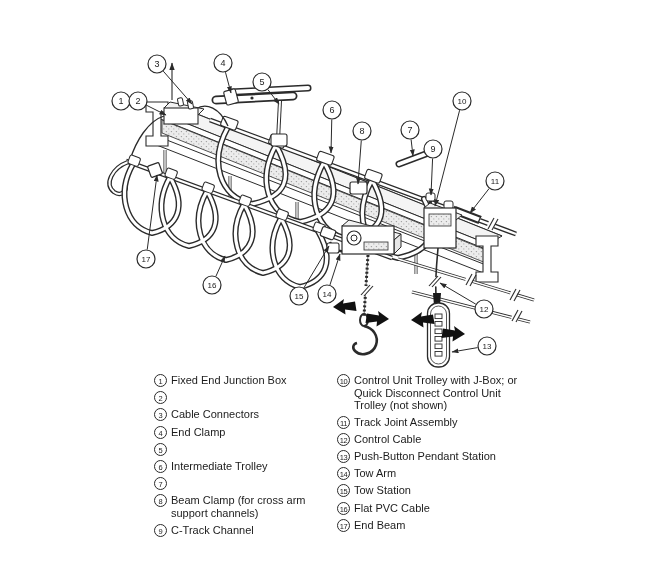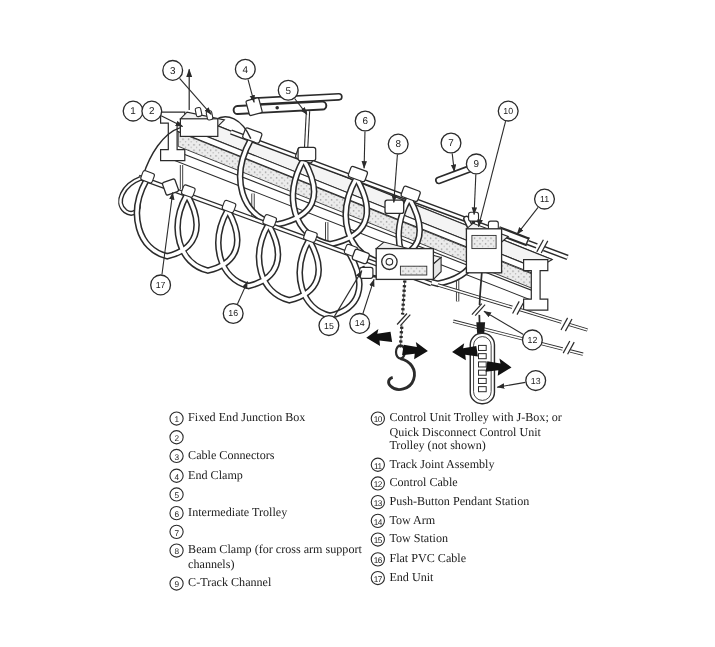--- a/index.html
+++ b/index.html
@@ -6,21 +6,21 @@
   #page{position:relative;width:650px;height:588px;background:#ffffff;overflow:hidden;
         font-family:"Liberation Sans","DejaVu Sans",sans-serif;color:#1c1c1c;}
   #diagram-svg{position:absolute;left:0;top:0;}
   .legend-col{position:absolute;font-size:11px;line-height:12.5px;}
   #legend-left{left:154px;top:374px;width:196px;}
   #legend-right{left:337px;top:374px;width:188px;}
   .legend-item{display:flex;align-items:flex-start;margin-bottom:4.2px;}
   .badge{flex:0 0 13px;width:13px;height:13px;border:1px solid #2b2b2b;border-radius:50%;
          font-size:7.5px;line-height:13px;text-align:center;letter-spacing:-0.4px;
          margin-right:4px;margin-top:0px;box-sizing:border-box;color:#1c1c1c;}
-  .lbl{max-width:160px;font-family:Liberation Serif, serif;}
+  .lbl{max-width:160px;}
   #legend-right .lbl{max-width:171px;}
   .note{font-style:italic;font-size:8.5px;color:#333;}
   .ink{stroke:#2b2b2b;fill:none;}
 </style>
 </head>
 <body>
 <div id="page">
 
 <svg id="diagram-svg" width="650" height="588" viewBox="0 0 650 588">
   <defs>
@@ -377,17 +377,17 @@
       <div class="legend-item">
         <span class="badge">15</span>
         <span class="lbl">Tow Station</span>
       </div>
       <div class="legend-item">
         <span class="badge">16</span>
         <span class="lbl">Flat PVC Cable</span>
       </div>
       <div class="legend-item">
         <span class="badge">17</span>
-        <span class="lbl">End Unit</span>
+        <span class="lbl">End Beam</span>
       </div>
     </div>
 
 </div>
 
 </body></html>

